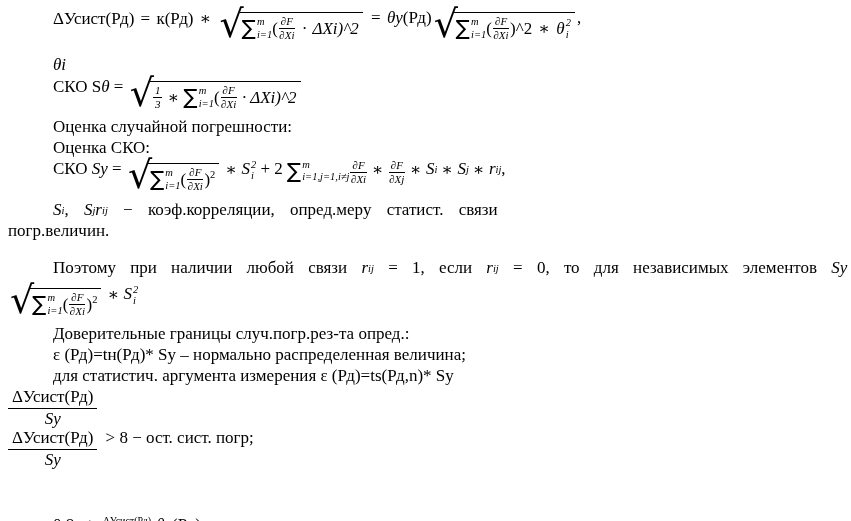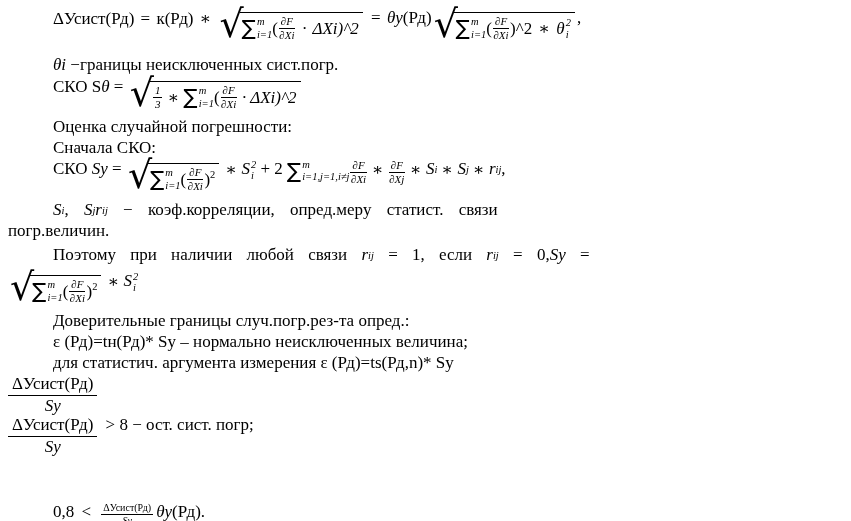--- a/index.html
+++ b/index.html
@@ -10,21 +10,21 @@
     font-family: "Liberation Serif", "DejaVu Serif", serif;
     font-size: 17px;
   }
   .page { padding: 8px 5px 0 8px; }
   .ln { display: flex; align-items: flex-start; white-space: normal; }
   .ln .tk { white-space: pre; }
   .ind { padding-left: 45px; }
   .it { font-style: italic; }
   
   .h47{height:47px} .h22{height:22px} .h40{height:40px} .h21{height:21px}
-  .h41{height:41px} .h26{height:26px; margin-top:2px} .h42{height:42px}
+  .h41{height:41px} .h26{height:26px; margin-top:15px} .h42{height:42px}
   .h31{height:31px} .h23{height:23px}
   
   .fr { display: inline-flex; flex-direction: column; align-items: center;
         font-size: 11px; line-height: 1.15; font-style: italic; margin: 0 1px; }
   .fr .nu { border-bottom: 1px solid #000; padding: 0 2px; }
   
   .sum { display: inline-flex; align-items: center; font-style: normal; }
   .sum .sg { font-family: "DejaVu Sans", sans-serif; font-size: 21px; line-height: 1; }
   .sum .lim { display: inline-flex; flex-direction: column; justify-content: center;
               font-size: 10.5px; line-height: 1.15; font-style: italic; margin-left: 1px; }
@@ -106,21 +106,20 @@
           <span class="tk">2</span>
           <span class="tk">i</span>
         </span>
       </span>
     </span>
     <span class="tk">,</span>
   </div>
 
   <div class="ln ind h22">
     <span class="tk it">θi</span>
-    <span class="tk"> −границы неисключенных сист.погр.</span>
   </div>
 
   <div class="ln ind h40">
     <span class="tk">СКО S</span>
     <span class="tk it">θ</span>
     <span class="tk"> = </span>
     <span class="sq">
       <span class="rad tk">√</span>
       <span class="inner">
         <span class="fr">
@@ -142,21 +141,21 @@
         </span>
         <span class="tk it"> · ΔXi)^2</span>
       </span>
     </span>
   </div>
 
   <div class="ln ind h21">
     <span class="tk">Оценка случайной погрешности:</span>
   </div>
   <div class="ln ind h21">
-    <span class="tk">Сначала СКО:</span>
+    <span class="tk">Оценка СКО:</span>
   </div>
 
   <div class="ln ind h41">
     <span class="tk">СКО </span>
     <span class="tk it">Sy</span>
     <span class="tk"> = </span>
     <span class="sq">
       <span class="rad tk">√</span>
       <span class="inner">
         <span class="sum">
@@ -227,20 +226,21 @@
 
   <div class="ln ind h26 ws9">
     <span class="tk">Поэтому при наличии любой связи </span>
     <span class="tk it">r</span>
     <span class="sb2 tk">ij</span>
     <span class="tk"> = 1,</span>
     <span class="tk"> если </span>
     <span class="tk it">r</span>
     <span class="sb2 tk">ij</span>
     <span class="tk"> = 0,</span>
+    <span class="tk"> то для независимых элементов </span>
     <span class="tk it">Sy</span>
     <span class="tk"> =</span>
   </div>
 
   <div class="ln h40">
     <span class="sq">
       <span class="rad tk">√</span>
       <span class="inner">
         <span class="sum">
           <span class="sg tk">∑</span>
@@ -263,21 +263,21 @@
     <span class="ss">
       <span class="tk">2</span>
       <span class="tk">i</span>
     </span>
   </div>
 
   <div class="ln ind h21">
     <span class="tk">Доверительные границы случ.погр.рез-та опред.:</span>
   </div>
   <div class="ln ind h21">
-    <span class="tk">ε (Рд)=tн(Рд)* Sy – нормально неисключенных величина;</span>
+    <span class="tk">ε (Рд)=tн(Рд)* Sy – нормально распределенная величина;</span>
   </div>
   <div class="ln ind h21">
     <span class="tk">для статистич. аргумента измерения ε (Рд)=ts(Рд,n)* Sy</span>
   </div>
 
   <div class="ln h41">
     <span class="frbig">
       <span class="nu tk">ΔУсист(Рд)</span>
       <span class="de tk">Sy</span>
     </span>

